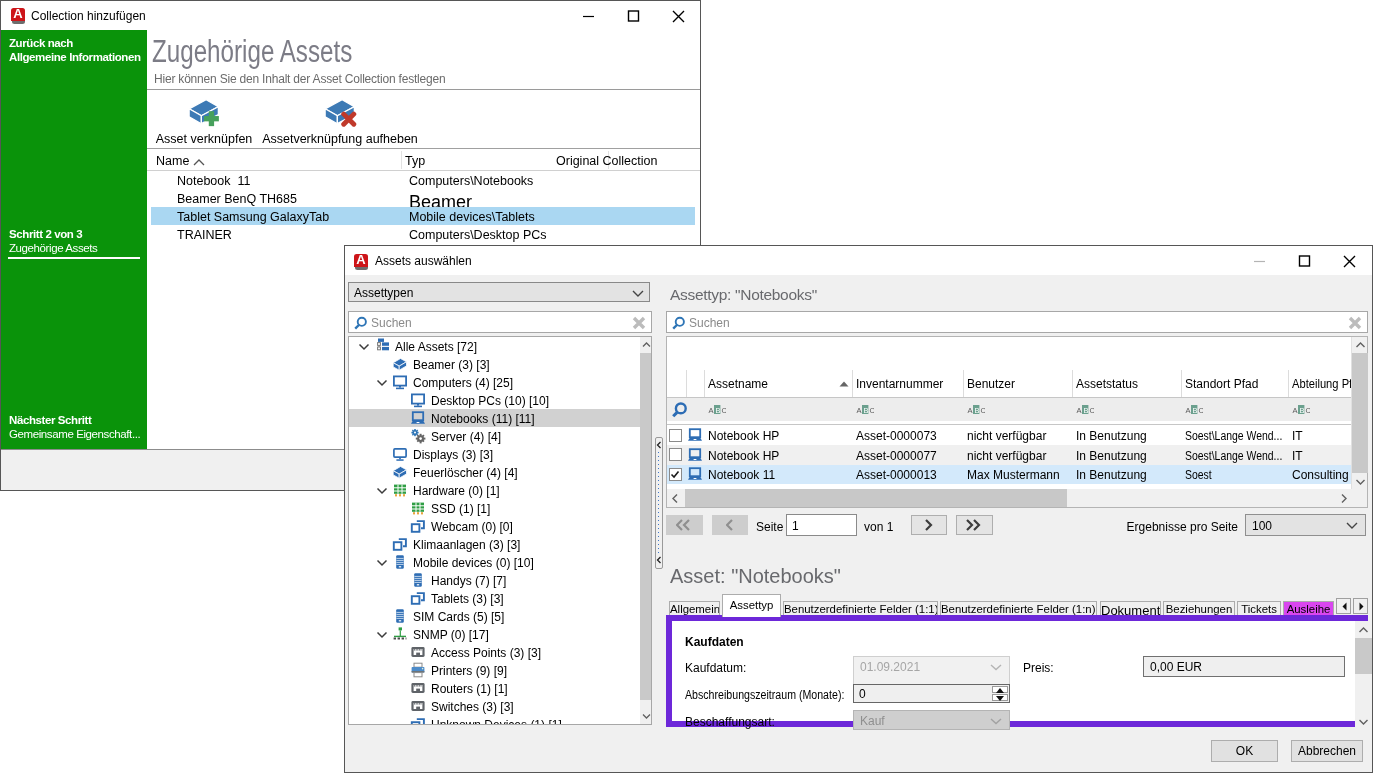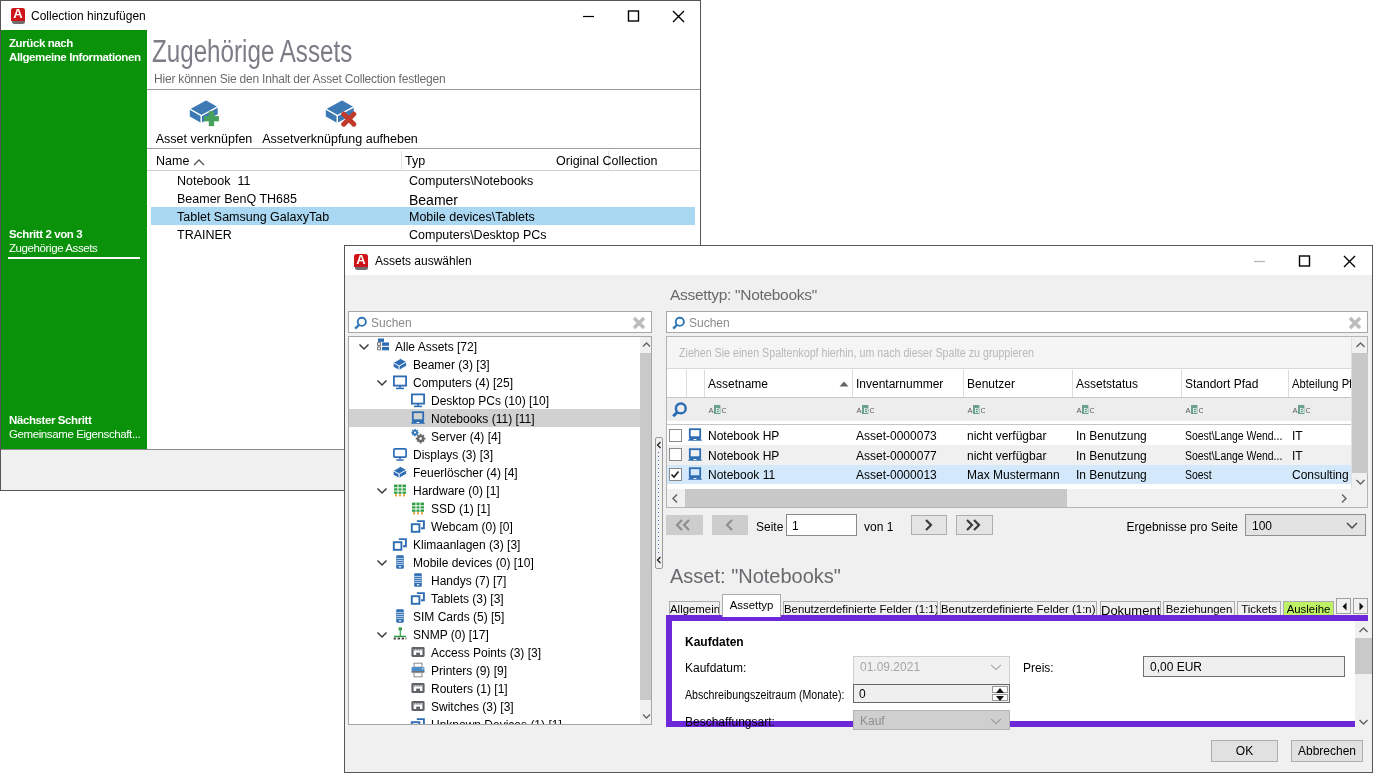--- a/index.html
+++ b/index.html
@@ -61,41 +61,47 @@
 <div class="abs" style="left:461px; top:121px; width:1px; height:18px; background:#e2e2e2;"></div>
 <svg class="abs" style="left:45px; top:127.5px;" width="14" height="8">
         <path d="M2 7 L7 2 L12 7" stroke="#555" stroke-width="1.3" fill="none"></path>
       </svg>
 <div class="abs t12" style="left:258px; top:123.5px; font-size:12.5px;">Typ</div>
 <div class="abs t12" style="left:409px; top:123.5px; font-size:12.5px;">Original Collection</div>
 <div class="abs" style="left:0; top:139.5px; width:553px; border-top:1px solid #d0d0d0;"></div>
 <div class="abs t12" style="left:30px; top:143.5px; font-size:12.5px;">Notebook&nbsp; 11</div>
 <div class="abs t12" style="left:262px; top:143.5px; font-size:12.5px;">Computers\Notebooks</div>
 <div class="abs t12" style="left:30px; top:161.5px; font-size:12.5px;">Beamer BenQ TH685</div>
-<div class="abs t12" style="left:262px; top:161.5px; font-size:14px;">Beamer</div>
+<div class="abs t12" style="left:262px; top:161.5px; font-size:18px;">Beamer</div>
 <div class="abs" style="left:4px; top:176.5px; width:544px; height:18px; background:#aad7f2;"></div>
 <div class="abs t12" style="left:30px; top:179.5px; font-size:12.5px;">Tablet Samsung GalaxyTab</div>
 <div class="abs t12" style="left:262px; top:179.5px; font-size:12.5px;">Mobile devices\Tablets</div>
 <div class="abs t12" style="left:30px; top:197.5px; font-size:12.5px;">TRAINER</div>
 <div class="abs t12" style="left:262px; top:197.5px; font-size:12.5px;">Computers\Desktop PCs</div>
 </div>
   </div>
 <div class="abs win" style="left:344px; top:245px; width:1029px; height:528px; background:#f0f0f0;">
 <div class="abs" style="left:0; top:0; width:1027px; height:29px; background:#fff;"></div>
 <div class="appicon" style="left:9px; top:7.5px;">
       <div class="r">A</div>
       <div class="g"></div>
     </div>
 <div class="ttext" style="left:30px;">Assets auswählen</div>
 <svg class="abs" style="left:903px; top:0;" width="120" height="29">
 <line x1="6" y1="15.5" x2="17" y2="15.5" stroke="#b4b4b4" stroke-width="1.2"></line>
 <rect x="51.5" y="10" width="10" height="10" fill="none" stroke="#000" stroke-width="1.4"></rect>
 <path d="M96 10 L107 21 M107 10 L96 21" stroke="#000" stroke-width="1.4" fill="none"></path>
 </svg>
 <div class="abs" style="left:0; top:29px; width:1027px; height:497px; background:#f0f0f0; font-size:12px;">
+<div class="abs" style="left:3px; top:7px; width:302px; height:20px; background:#e3e3e3; border:1px solid #898989;">
+        <div class="abs" style="left:5px; top:3px;">Assettypen</div>
+        <svg class="abs" style="right:5px; top:7px;" width="12" height="8">
+          <path d="M1 1 L6 6 L11 1" stroke="#444" stroke-width="1.4" fill="none"></path>
+        </svg>
+      </div>
 <div class="abs" style="left:3px; top:36px; width:304px; height:22px; background:#fff; border:1px solid #a7a7a7;">
         <svg class="abs" style="left:4px; top:3.5px;" width="15" height="15">
           <circle cx="8.8" cy="5.8" r="4.1" fill="none" stroke="#2e75b6" stroke-width="1.9"></circle>
           <line x1="5.9" y1="9" x2="2.2" y2="12.7" stroke="#2e75b6" stroke-width="2.4"></line>
         </svg>
         <div class="abs" style="left:22px; top:4px; color:#8a8a8a;">Suchen</div>
         <svg class="abs" style="right:4px; top:3px;" width="16" height="16">
           <path d="M3 3 L13 13 M13 3 L3 13" stroke="#bcbcbc" stroke-width="3.4"></path>
         </svg>
       </div>
@@ -302,23 +308,20 @@
         <svg class="abs" style="left:4px; top:3.5px;" width="15" height="15">
           <circle cx="8.8" cy="5.8" r="4.1" fill="none" stroke="#2e75b6" stroke-width="1.9"></circle>
           <line x1="5.9" y1="9" x2="2.2" y2="12.7" stroke="#2e75b6" stroke-width="2.4"></line>
         </svg>
         <div class="abs" style="left:22px; top:4px; color:#8a8a8a;">Suchen</div>
         <svg class="abs" style="right:4px; top:3px;" width="16" height="16">
           <path d="M3 3 L13 13 M13 3 L3 13" stroke="#bcbcbc" stroke-width="3.4"></path>
         </svg>
       </div>
 <div class="abs" style="left:321px; top:61px; width:702px; height:172px; background:#fff; border:1px solid #b4b4b4;">
-<div class="abs" style="left:0; top:0; width:700px; height:32px; background:#f5f5f5; border-bottom:1px solid #d9d9d9;">
-          <div class="abs" style="left:12px; top:9px; color:#b8b8b8; white-space:nowrap; transform:scaleX(0.89); transform-origin:left top;">Ziehen Sie einen Spaltenkopf hierhin, um nach dieser Spalte zu gruppieren</div>
-        </div>
 <div class="abs" style="left:0; top:32px; width:684px; height:29px; background:#fff; border-bottom:1px solid #c6c6c6;"></div>
 <div class="abs" style="left:19px; top:33px; width:1px; height:27px; background:#dcdcdc;"></div>
 <div class="abs" style="left:37px; top:33px; width:1px; height:27px; background:#dcdcdc;"></div>
 <div class="abs t12" style="left:41px; top:40px;">Assetname</div>
 <div class="abs" style="left:185px; top:33px; width:1px; height:27px; background:#dcdcdc;"></div>
 <div class="abs t12" style="left:189px; top:40px;">Inventarnummer</div>
 <div class="abs" style="left:296px; top:33px; width:1px; height:27px; background:#dcdcdc;"></div>
 <div class="abs t12" style="left:300px; top:40px;">Benutzer</div>
 <div class="abs" style="left:405px; top:33px; width:1px; height:27px; background:#dcdcdc;"></div>
 <div class="abs t12" style="left:409px; top:40px;">Assetstatus</div>
@@ -479,21 +482,21 @@
 </div>
 <div class="abs" style="left:325px; top:290px; font-size:20px; color:#68696d;">Asset: "Notebooks"</div>
 <div class="abs" style="left:321px; top:319px; width:702px; height:23px;">
 <div class="abs" style="left:3px; top:6.5px; width:51px; height:17px; background:#f0f0f0; border:1px solid #acacac; border-bottom:none; text-align:center; font-size:11.4px; padding-top:1.5px; white-space:nowrap; overflow:hidden;">Allgemein</div>
 <div class="abs" style="left:56px; top:0; width:59px; height:23px; background:#fff; border:1px solid #acacac; border-bottom:none; z-index:3; text-align:center; font-size:11.4px; padding-top:4px; white-space:nowrap; overflow:hidden;">Assettyp</div>
 <div class="abs" style="left:117px; top:6.5px; width:155px; height:17px; background:#f0f0f0; border:1px solid #acacac; border-bottom:none; text-align:center; font-size:11.4px; padding-top:1.5px; white-space:nowrap; overflow:hidden;">Benutzerdefinierte Felder (1:1)</div>
 <div class="abs" style="left:274px; top:6.5px; width:157px; height:17px; background:#f0f0f0; border:1px solid #acacac; border-bottom:none; text-align:left; font-size:11.4px; padding-top:1.5px; white-space:nowrap; overflow:hidden;">Benutzerdefinierte Felder (1:n)</div>
 <div class="abs" style="left:434px; top:6.5px; width:61px; height:17px; background:#f0f0f0; border:1px solid #acacac; border-bottom:none; text-align:left; font-size:13px; padding-top:1.5px; white-space:nowrap; overflow:hidden;">Dokumente</div>
 <div class="abs" style="left:497px; top:6.5px; width:72px; height:17px; background:#f0f0f0; border:1px solid #acacac; border-bottom:none; text-align:center; font-size:11.4px; padding-top:1.5px; white-space:nowrap; overflow:hidden;">Beziehungen</div>
 <div class="abs" style="left:571px; top:6.5px; width:44px; height:17px; background:#f0f0f0; border:1px solid #acacac; border-bottom:none; text-align:center; font-size:11.4px; padding-top:1.5px; white-space:nowrap; overflow:hidden;">Tickets</div>
-<div class="abs" style="left:617px; top:6.5px; width:51px; height:17px; background:#bef264; border:1px solid #acacac; border-bottom:none; text-align:center; font-size:11.4px; padding-top:1.5px; white-space:nowrap; overflow:hidden;">Ausleihe</div>
+<div class="abs" style="left:617px; top:6.5px; width:51px; height:17px; background:#d946ef; border:1px solid #acacac; border-bottom:none; text-align:center; font-size:11.4px; padding-top:1.5px; white-space:nowrap; overflow:hidden;">Ausleihe</div>
 <div class="abs" style="left:670px; top:4px; width:15px; height:16px; background:#f0f0f0; border:1px solid #a0a0a0;">
           <svg style="position:absolute;left:4px;top:3px;" width="7" height="9">
             <path d="M5.5 0.5 L1.5 4.5 L5.5 8.5 Z" fill="#111"></path>
           </svg>
         </div>
 <div class="abs" style="left:687px; top:4px; width:15px; height:16px; background:#f0f0f0; border:1px solid #a0a0a0;">
           <svg style="position:absolute;left:4px;top:3px;" width="7" height="9">
             <path d="M1.5 0.5 L5.5 4.5 L1.5 8.5 Z" fill="#111"></path>
           </svg>
         </div>

